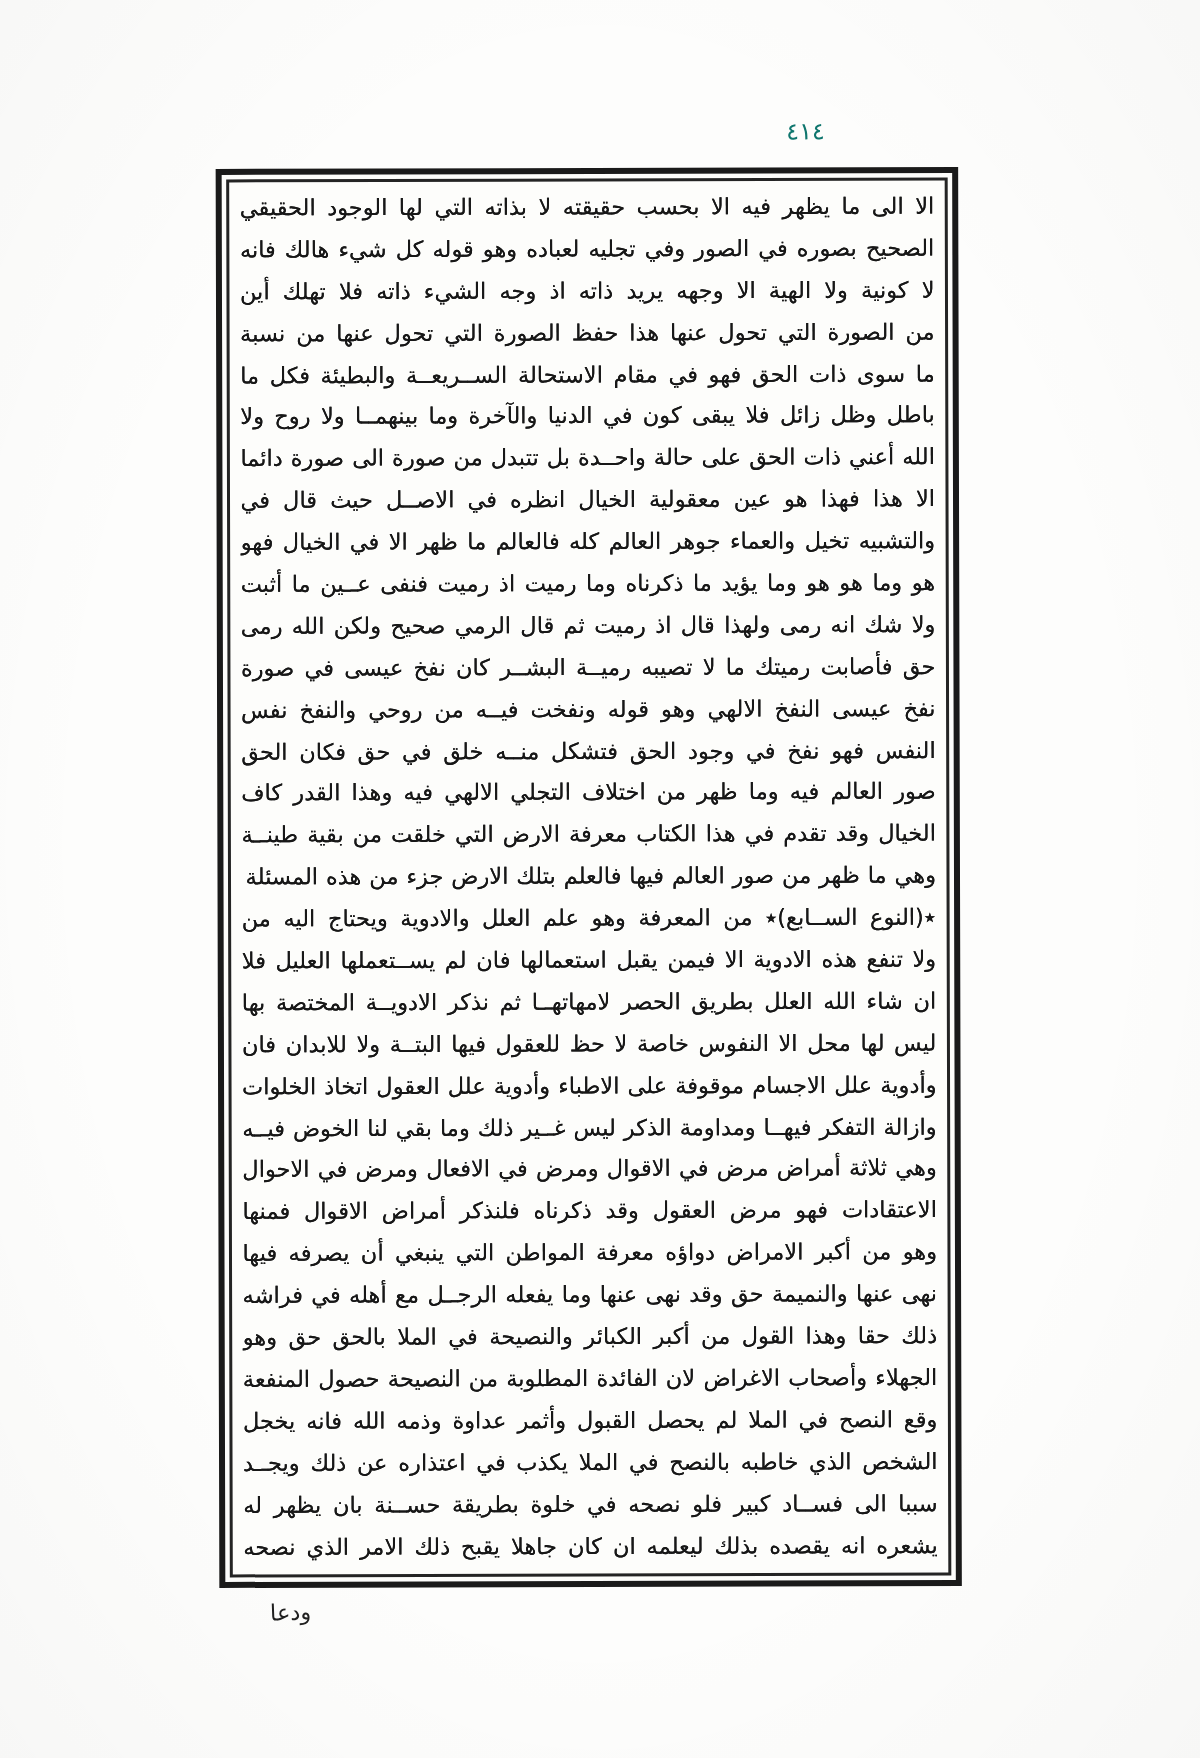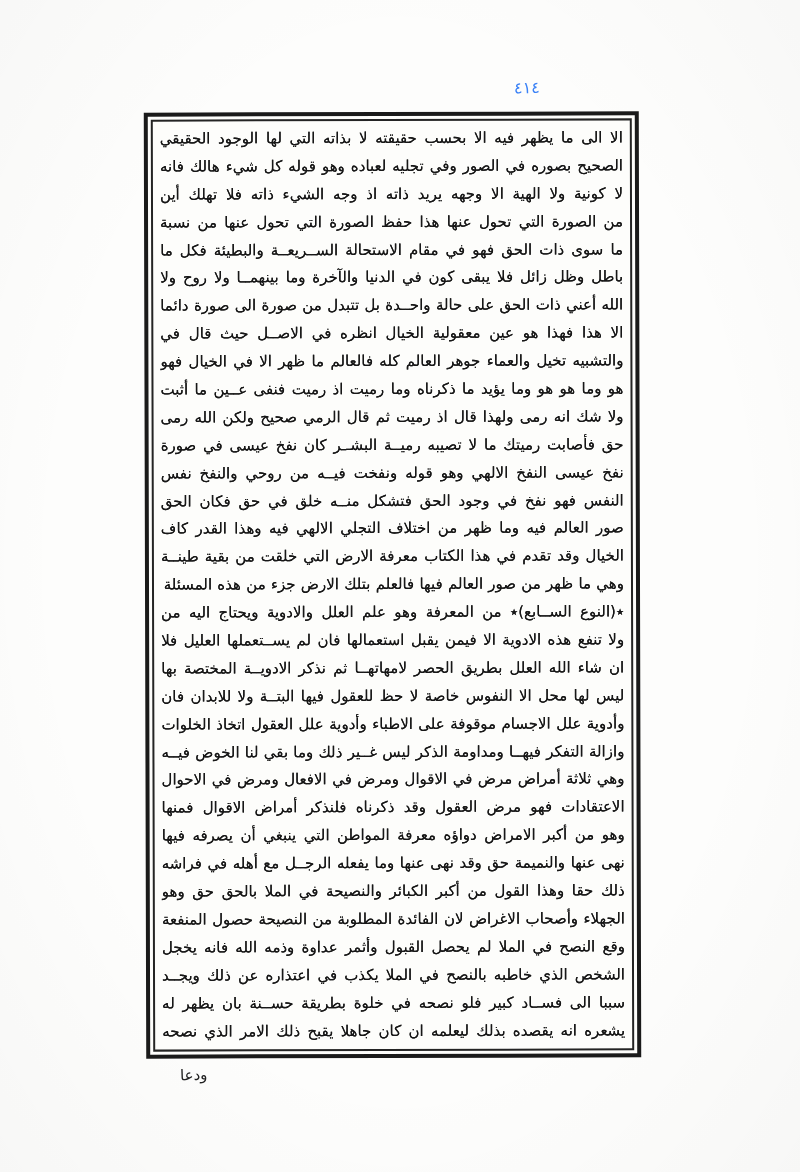--- a/index.html
+++ b/index.html
@@ -23,22 +23,22 @@
     background:
       radial-gradient(ellipse at 50% 48%, rgba(255,255,255,0) 60%, rgba(0,0,0,0.025) 100%);
   }
   .page-number {
     position: absolute;
     top: 78px;
     left: 514px;
     width: 46px;
     font-size: 16px;
     letter-spacing: 1px;
-    text-align: left;
-    color: #3b82f6;
+    text-align: center;
+    color: #0f766e;
     transform: rotate(-1deg);
   }
   .frame-outer {
     position: absolute;
     left: 145px;
     top: 112px;
     width: 495px;
     height: 946px;
     border: 4px solid #1a1a1a;
     box-sizing: border-box;

